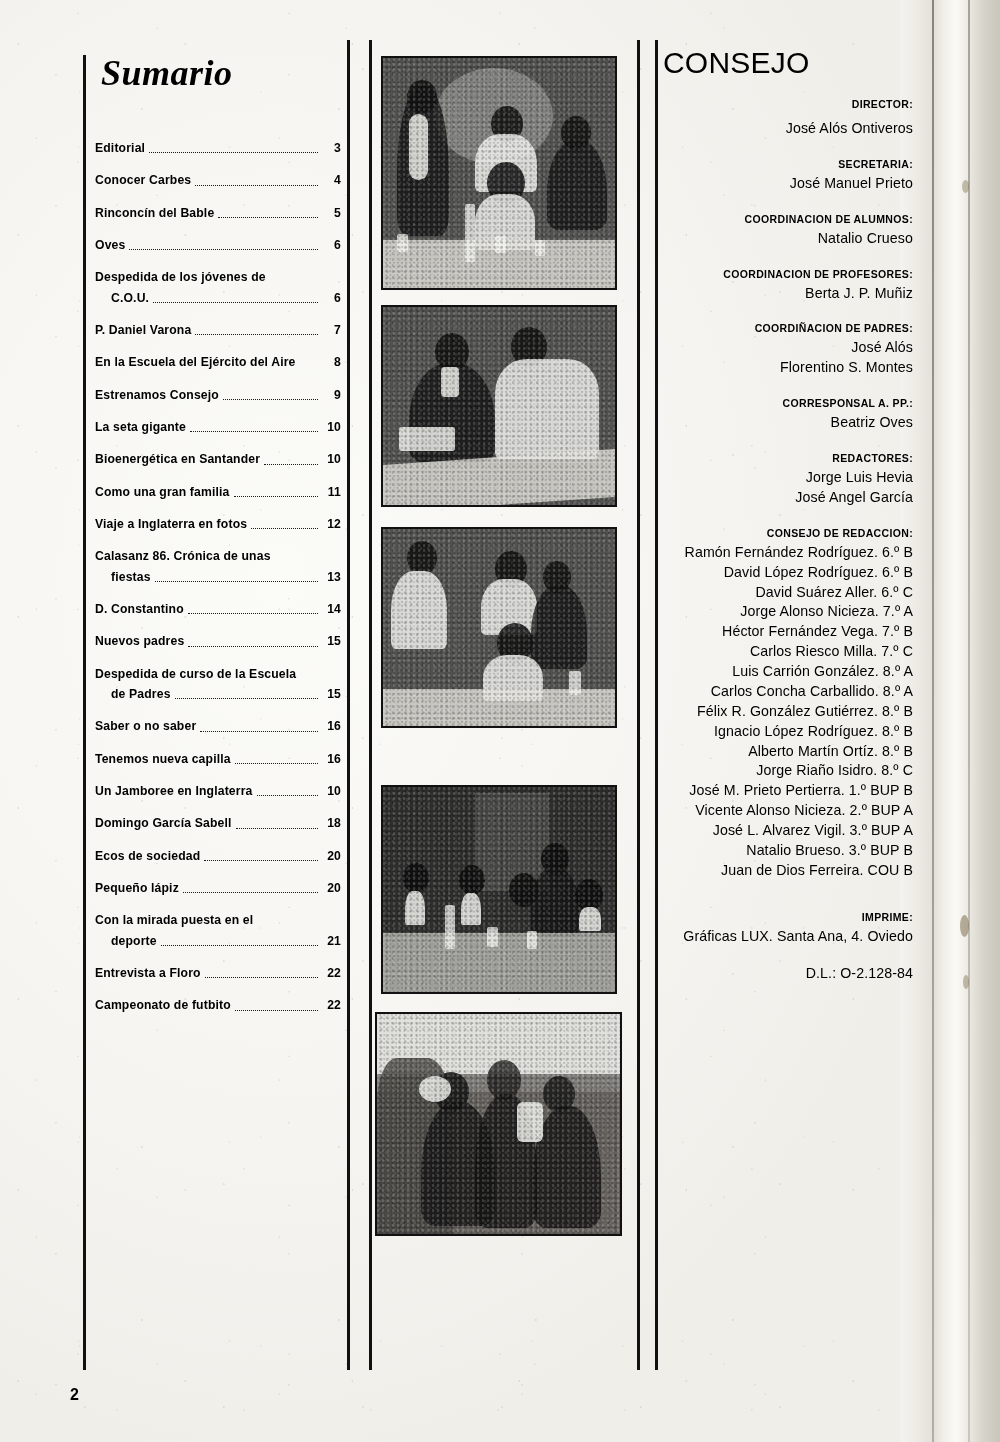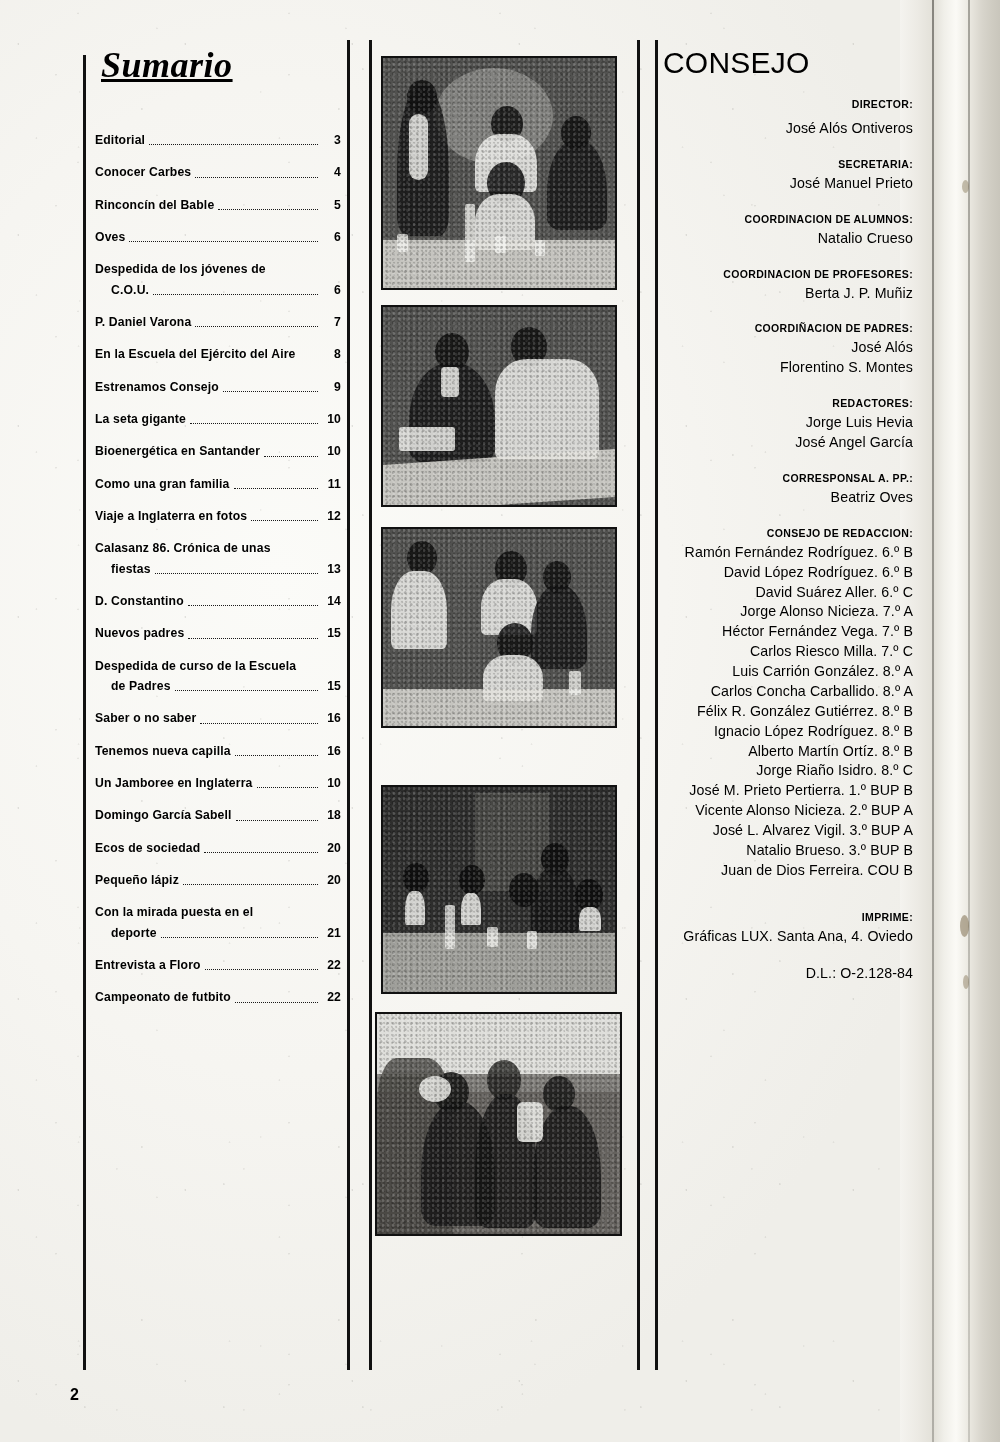--- a/index.html
+++ b/index.html
@@ -77,22 +77,21 @@
     position: absolute;
     left: 95px; top: 44px;
     width: 246px;
   }
   .sumario-title {
     font-family: "Liberation Serif", serif;
     font-style: italic;
     font-weight: bold;
     font-size: 36px;
     letter-spacing: .5px;
-    margin: 0 0 46px 6px;
-    text-decoration: underline;
+    margin: 8px 0 46px 6px;
   }
   .toc-list {
     list-style: none;
     margin: 0;
     padding: 0;
   }
   .toc-row {
     display: flex;
     align-items: flex-end;
     font-size: 12.2px;
@@ -520,30 +519,30 @@
           </div>
         </div>
         <div class="mast-block">
           <div class="mast-head tight">COORDIÑACION DE PADRES:</div>
           <div class="mast-list">
             <div class="mast-name">José Alós</div>
             <div class="mast-name">Florentino S. Montes</div>
           </div>
         </div>
         <div class="mast-block">
+          <div class="mast-head tight">CORRESPONSAL A. PP.:</div>
+          <div class="mast-list">
+            <div class="mast-name">Beatriz Oves</div>
+          </div>
+        </div>
+        <div class="mast-block">
           <div class="mast-head tight">REDACTORES:</div>
           <div class="mast-list">
             <div class="mast-name">Jorge Luis Hevia</div>
             <div class="mast-name">José Angel García</div>
-          </div>
-        </div>
-        <div class="mast-block">
-          <div class="mast-head tight">CORRESPONSAL A. PP.:</div>
-          <div class="mast-list">
-            <div class="mast-name">Beatriz Oves</div>
           </div>
         </div>
         <div class="mast-block">
           <div class="mast-head tight">CONSEJO DE REDACCION:</div>
           <div class="mast-list">
             <div class="mast-name">Ramón Fernández Rodríguez. 6.º B</div>
             <div class="mast-name">David López Rodríguez. 6.º B</div>
             <div class="mast-name">David Suárez Aller. 6.º C</div>
             <div class="mast-name">Jorge Alonso Nicieza. 7.º A</div>
             <div class="mast-name">Héctor Fernández Vega. 7.º B</div>

